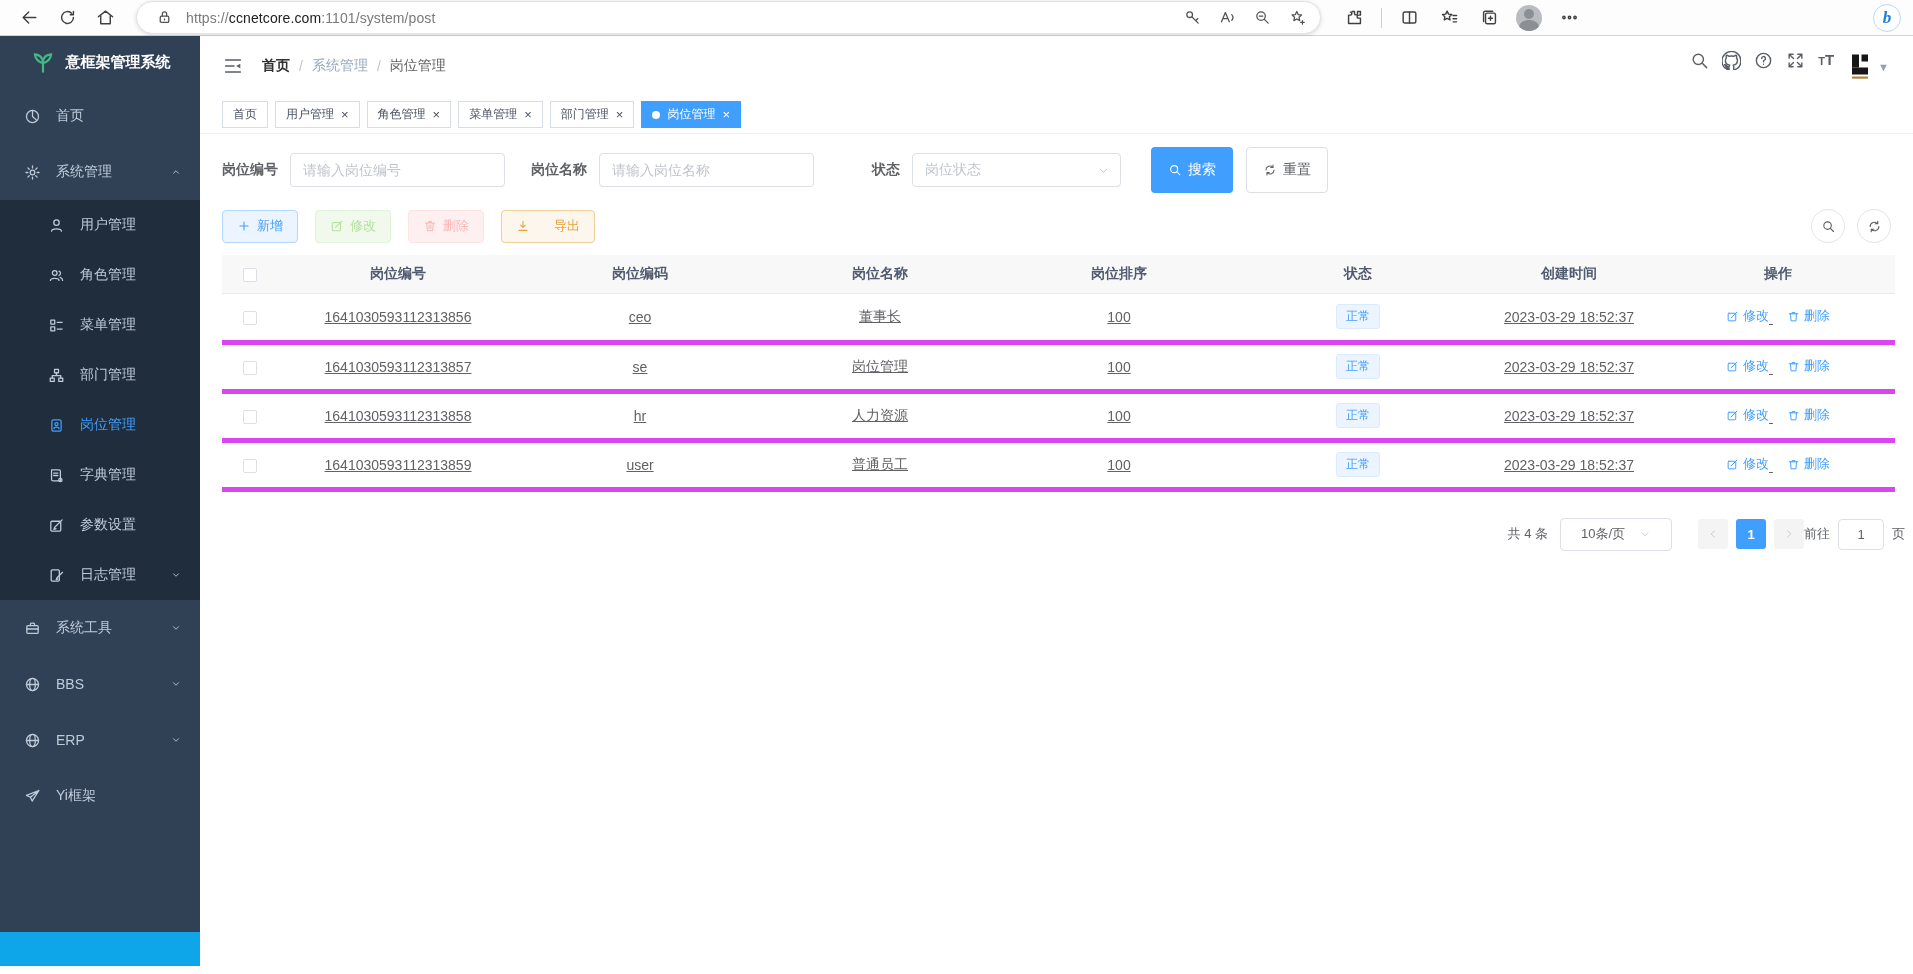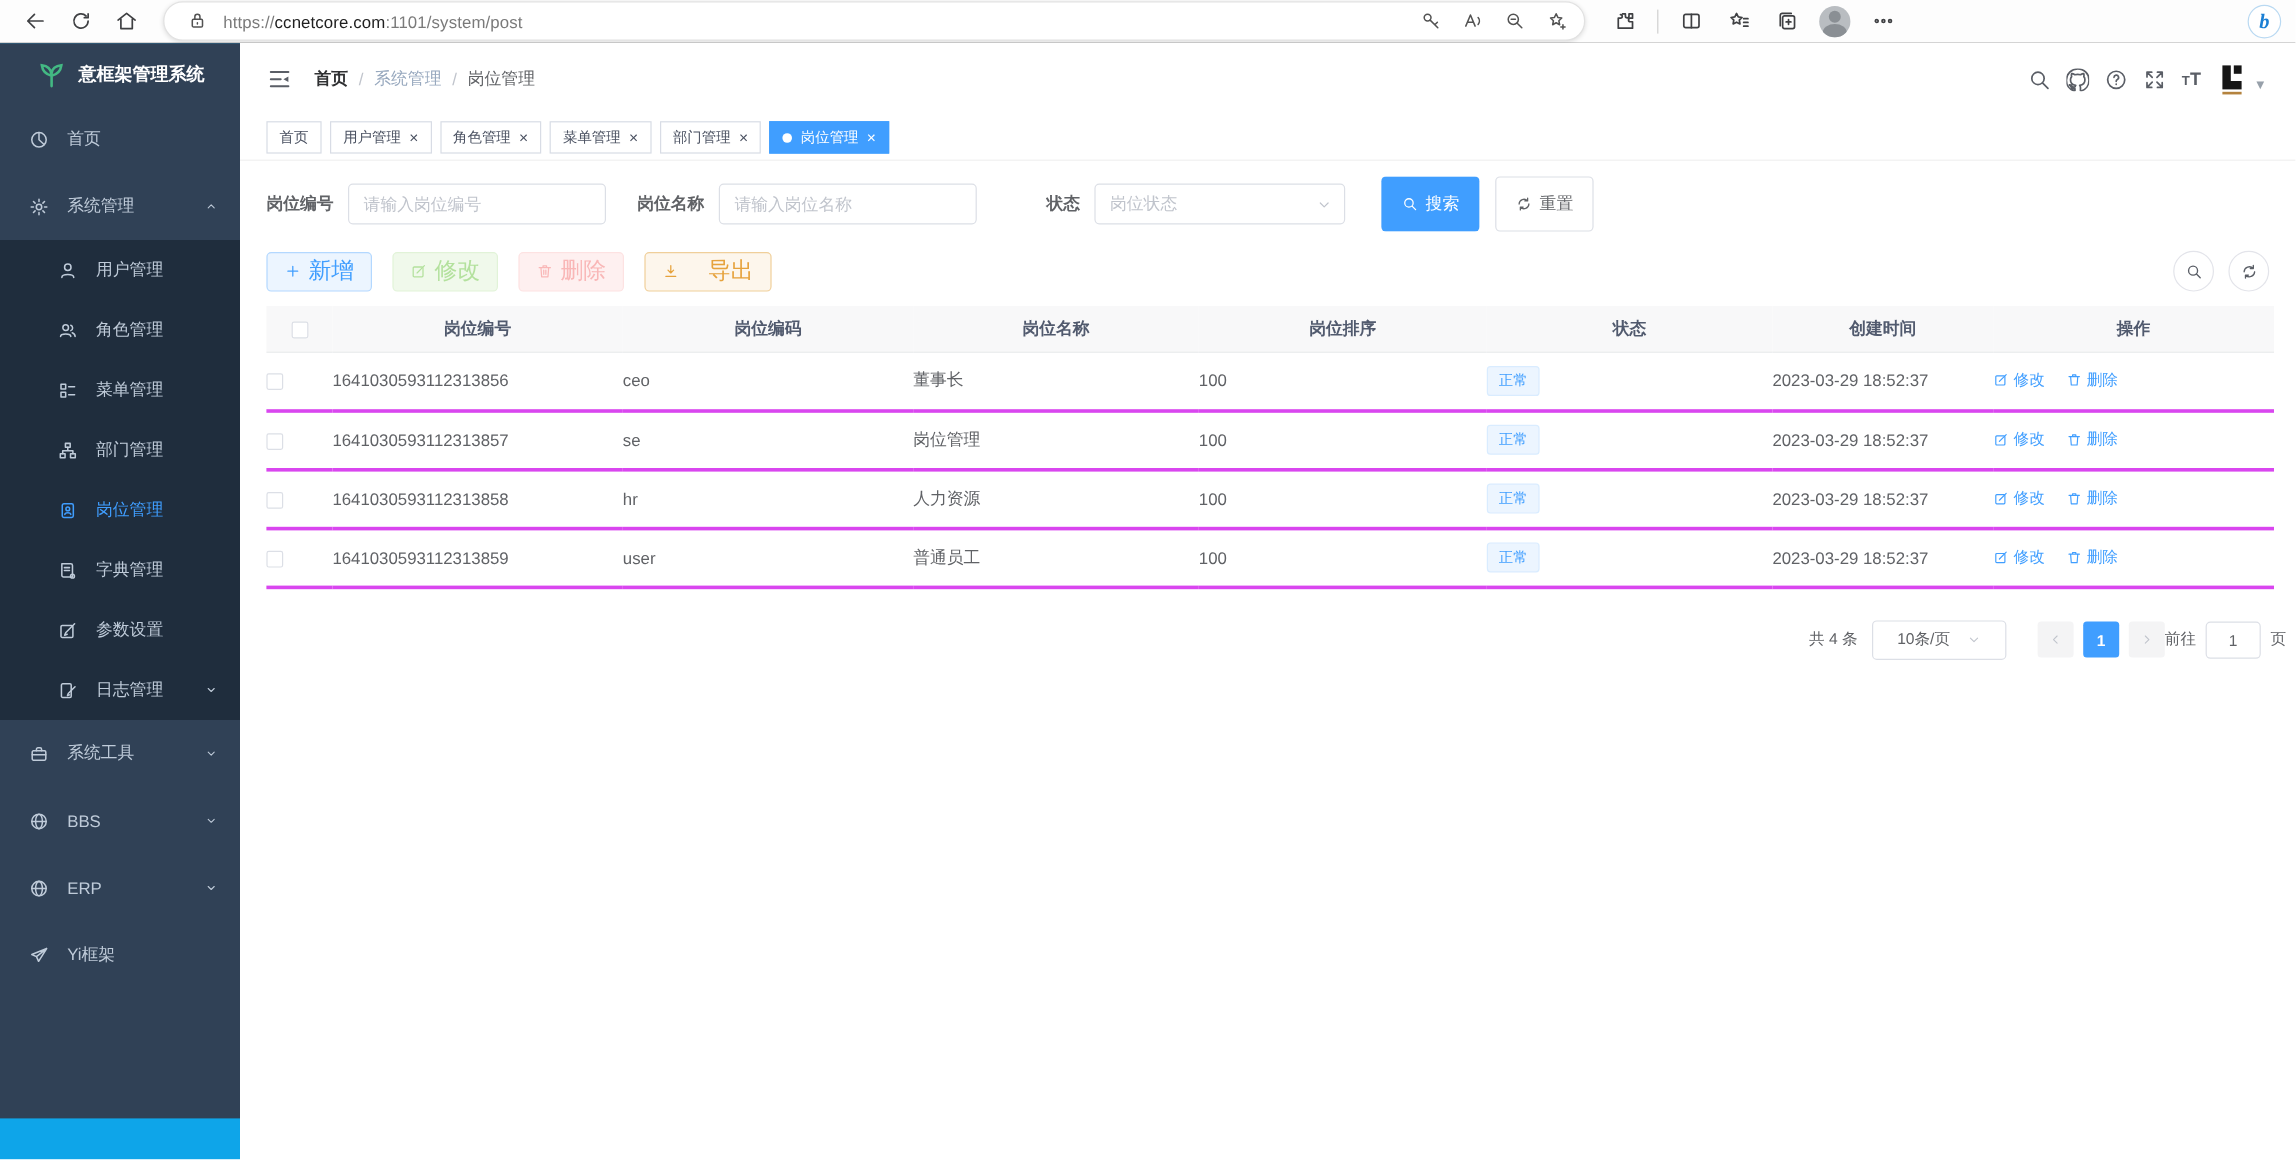--- a/index.html
+++ b/index.html
@@ -48,21 +48,21 @@
 
   
   .main { flex:1; background:#fff; min-width:0; }
   .page-header { height:60px; display:flex; align-items:center; padding:0 24px 0 22px; background:#fff; }
   .hamburger { width:22px; height:22px; color:#5a5e66; cursor:pointer; }
   .breadcrumb { display:flex; align-items:center; gap:9px; margin-left:18px; font-size:14px; }
   .bc-home { color:#303133; font-weight:600; }
   .bc-sep { color:#c0c4cc; }
   .bc-mid { color:#97a8be; }
   .bc-cur { color:#606266; }
-  .header-right { margin-left:auto; display:flex; align-items:center; gap:13px; color:#5a5e66; }
+  .header-right { margin-left:auto; display:flex; align-items:flex-start; gap:13px; color:#5a5e66; }
   .hr-ico { width:19px; height:19px; cursor:pointer; display:flex; align-items:center; justify-content:center; }
   .hr-ico svg { width:19px; height:19px; }
   .tt-ico { font-size:15px; font-weight:700; color:#5a5e66; cursor:pointer; }
   .tt-ico .sm { font-size:11px; }
   .avatar-logo { display:flex; flex-direction:column; align-items:center; cursor:pointer; }
   .avatar-logo svg { width:30px; height:30px; }
   .caret { color:#97a0aa; font-size:11px; margin-left:-12px; padding-top:10px; cursor:pointer; }
 
   .tabs-bar { height:38px; display:flex; align-items:center; gap:7px; padding:0 0 0 22px;
     border-bottom:1px solid #f0f0f0; }
@@ -81,35 +81,35 @@
     display:flex; align-items:center; padding:0 10px 0 12px; font-size:14px; color:#c0c4cc; cursor:pointer; }
   .f-select .chev { margin-left:auto; width:13px; height:13px; color:#c0c4cc; }
   .g2 { margin-left:26px; } .g3 { margin-left:58px; }
   .btn { display:inline-flex; align-items:center; gap:6px; height:46px; padding:0 16px;
     border-radius:4px; font-size:14px; border:1px solid transparent; cursor:pointer; white-space:nowrap; }
   .btn svg { width:14px; height:14px; }
   .btn-primary { background:#409eff; color:#fff; margin-left:30px; }
   .btn-plain { background:#fff; color:#606266; border-color:#dcdfe6; margin-left:13px; }
 
   .toolbar-row { display:flex; align-items:center; margin:16px 22px 0 22px; }
-  .tb { height:33px; padding:0 14px; font-size:19px;font-family:Liberation Serif, serif; }
+  .tb { height:33px; padding:0 14px; font-size:13px;font-family:Liberation Serif, serif; }
   .btn-add    { color:#409eff; background:#ecf5ff; border-color:#b3d8ff; }
   .btn-mod    { color:#b3e19d; background:#f0f9eb; border-color:#e1f3d8; margin-left:17px; }
   .btn-del    { color:#f9b7b7; background:#fef0f0; border-color:#fde2e2; margin-left:17px; }
   .btn-export { color:#e6a23c; background:#fdf6ec; border-color:#f0cf9a; margin-left:17px;gap:24px; }
   .tb-right { margin-left:auto; display:flex; gap:12px; }
   .circle-btn { width:34px; height:34px; border-radius:50%; border:1px solid #e3e4ea; background:#fff;
     color:#5a5e66; display:flex; align-items:center; justify-content:center; cursor:pointer; }
   .circle-btn svg { width:15px; height:15px; }
 
   table.grid { border-collapse:collapse; margin:12px 0 0 22px; width:1673px; table-layout:fixed; }
   .grid th { background:#f8f8f9; color:#515a6e; font-size:14px; font-weight:700; height:38px;
     border-bottom:1px solid #e8eaec; text-align:center; }
-  .grid td { height:49px; font-size:14px; color:#606266; 
-    border-bottom:3px solid #d946ef; }
+  .grid td { height:49px; font-size:14px; color:#606266; text-align:center;
+    border-bottom:5px solid #d946ef;text-decoration:underline; }
   .cb { display:inline-block; width:14px; height:14px; border:1px solid #dcdfe6; border-radius:2px;
     background:#fff; cursor:pointer; vertical-align:middle; }
   .badge { display:inline-block; padding:3px 9px; font-size:12px; border-radius:3px;
     background:#ecf5ff; border:1px solid #d9ecff; color:#409eff; }
   .op-link { color:#409eff; font-size:13px; display:inline-flex; align-items:center; gap:4px;
     cursor:pointer; text-decoration:none; }
   .op-link + .op-link { margin-left:14px; }
   .op-link svg { width:13px; height:13px; }
 
   .pagination { display:flex; align-items:center; justify-content:flex-end; gap:0;

